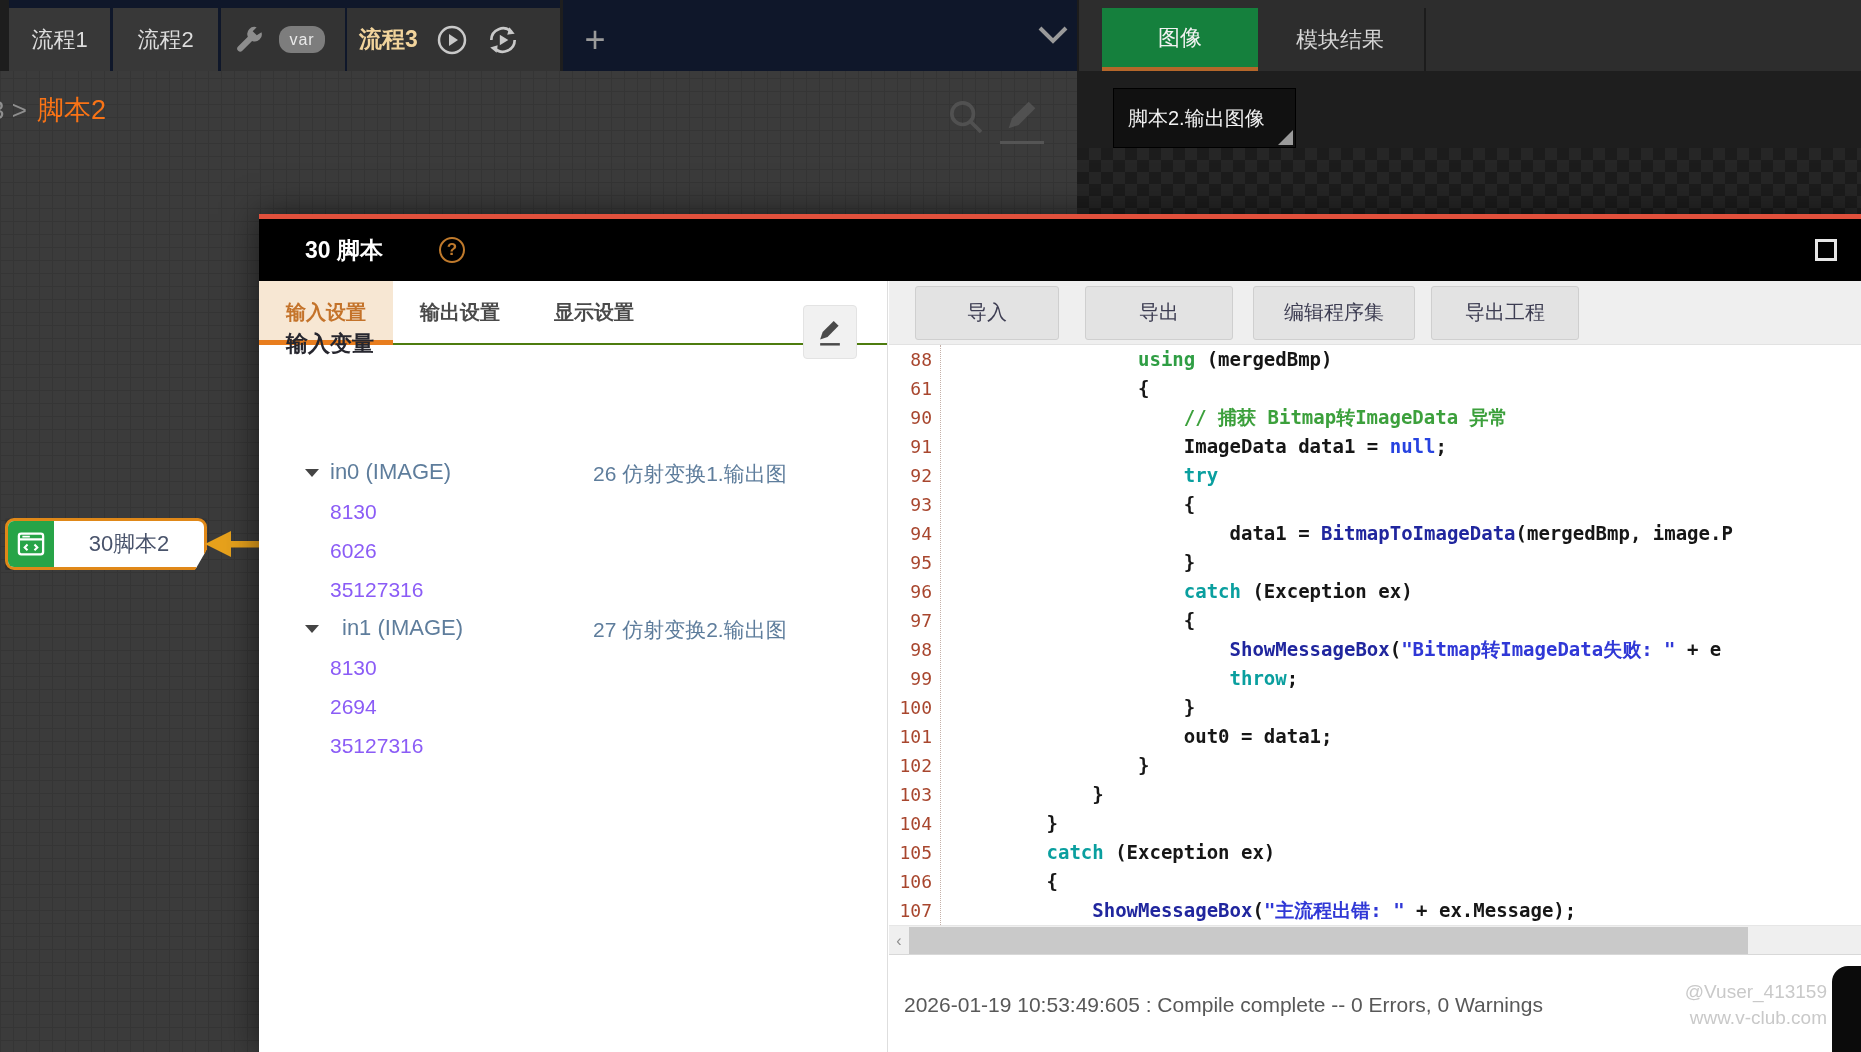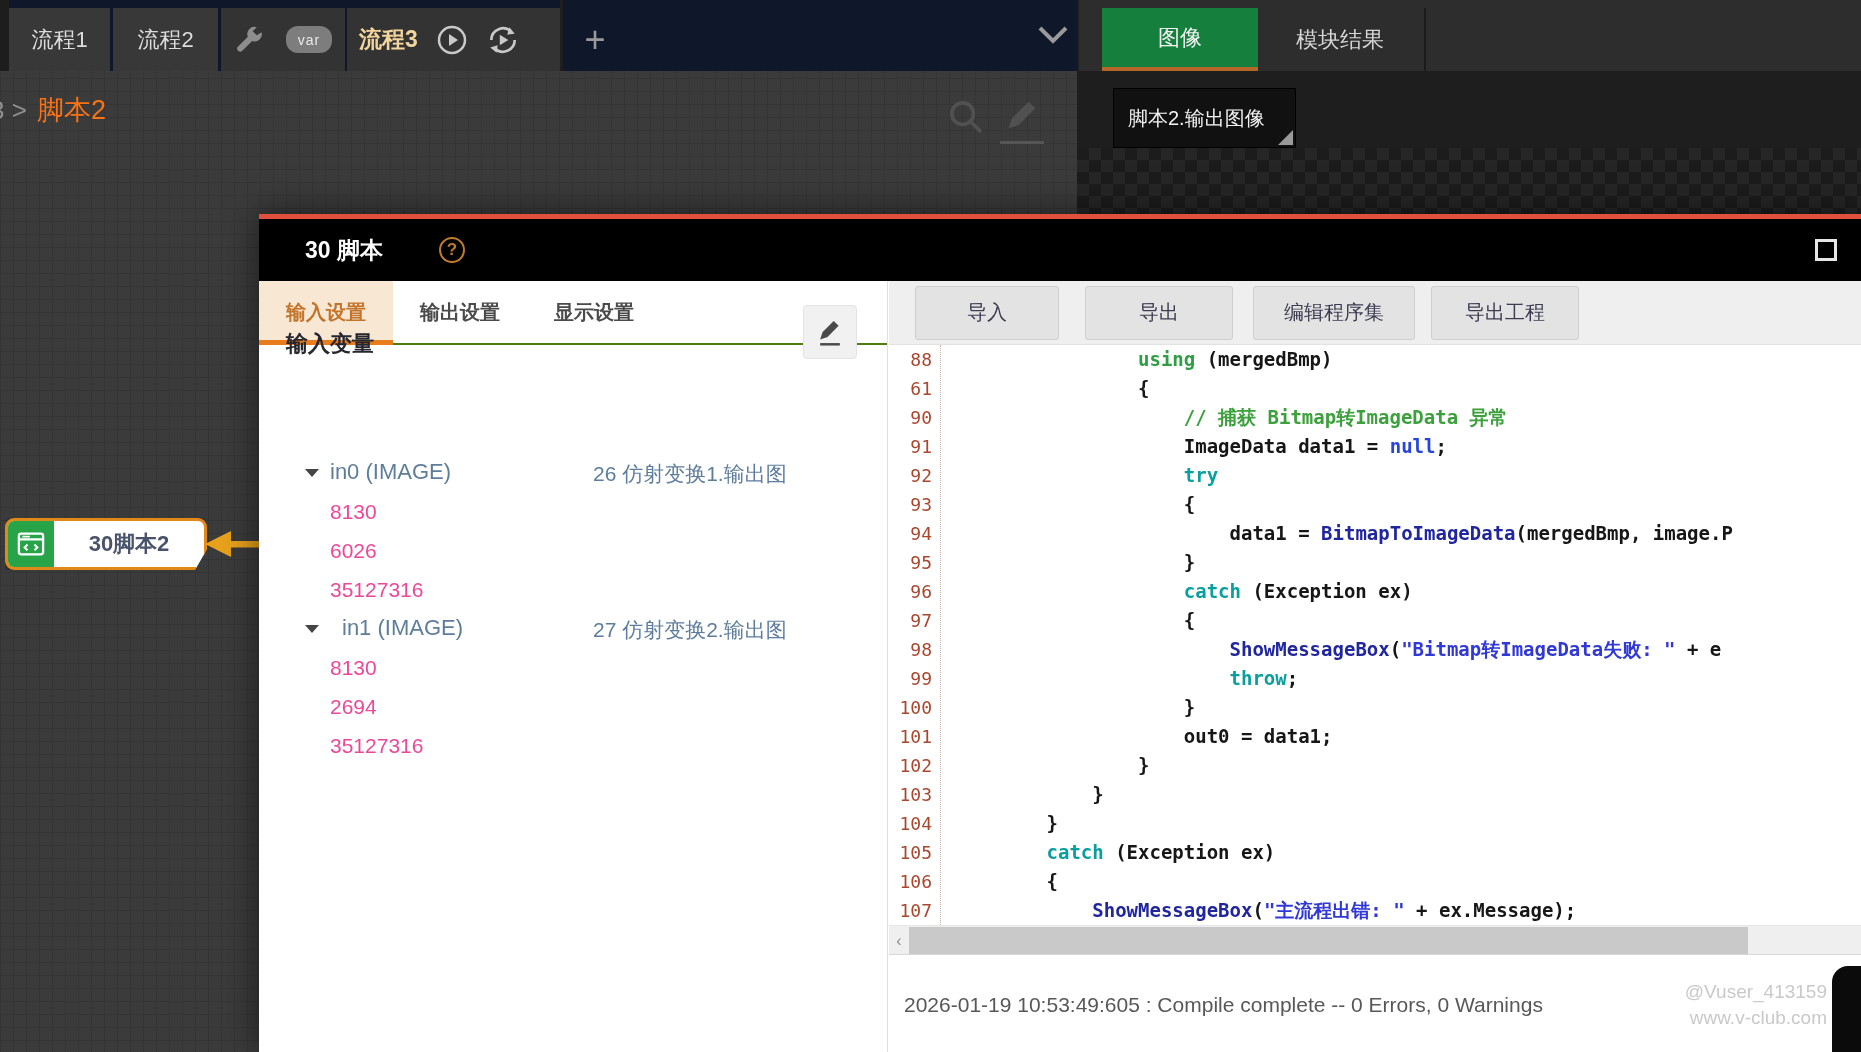--- a/index.html
+++ b/index.html
@@ -9,21 +9,21 @@
   font-family:"Liberation Sans","DejaVu Sans",sans-serif;
   background-color:#3b3b3b;
   background-image:linear-gradient(#353535 1px,transparent 1px),linear-gradient(90deg,#353535 1px,transparent 1px);
   background-size:13px 13px;
 }
 
 #topbar{position:absolute;left:0;top:0;width:1077px;height:71px;background:#0f172a}
 #topbar .leftedge{position:absolute;left:0;top:0;width:9px;height:71px;background:#1d1d1d}
 .flow-tab{position:absolute;top:8px;height:63px;background:#383838;color:#dcdcdc;font-size:22px;display:flex;align-items:center;justify-content:center}
 .toolsec{position:absolute;left:221px;top:8px;width:124px;height:63px;background:#333;display:flex;align-items:center}
-.varbadge{margin-left:21px;width:46px;height:27px;background:#7d7d7d;border-radius:12px;color:#e9e9e9;font-size:14px;display:flex;align-items:center;justify-content:center;letter-spacing:1px}
+.varbadge{margin-left:14px;width:46px;height:27px;background:#7d7d7d;border-radius:12px;color:#e9e9e9;font-size:16px;display:flex;align-items:center;justify-content:center;letter-spacing:1px}
 .flow3sec{position:absolute;left:347px;top:8px;width:213px;height:63px;background:#333;display:flex;align-items:center}
 .flow3-label{margin-left:12px;color:#f2d49c;font-weight:bold;font-size:23px}
 .tb-divider{position:absolute;left:560px;top:0;width:3px;height:71px;background:#1e1e1e}
 .plusbtn{position:absolute;left:572px;top:8px;width:46px;height:63px;color:#9a9a9a;font-size:36px;display:flex;align-items:center;justify-content:center}
 .tb-chevron{position:absolute;left:1036px;top:22px;width:34px;height:26px}
 
 #rightbar{position:absolute;left:1077px;top:0;width:784px;height:214px;background:#1e1e1e}
 #rightbar .tabrow{position:absolute;left:0;top:0;width:784px;height:71px;background:#2d2d2d;border-left:2px solid #1c1c1c}
 .rtab{position:absolute;top:8px;height:63px;display:flex;align-items:center;justify-content:center;font-size:22px;color:#d5d5d5}
 .rtab.active{background:#15803d;color:#f2f2f2;height:59px}
@@ -35,21 +35,21 @@
 .imgdropdown .fold{position:absolute;right:2px;bottom:2px;width:0;height:0;border-left:15px solid transparent;border-bottom:15px solid #9a9a9a}
 
 #breadcrumb{position:absolute;left:-10px;top:92px;display:flex;align-items:baseline;gap:10px;font-size:26px}
 #breadcrumb .pre{color:#8f8f8f}
 #breadcrumb .cur{color:#f97316;font-size:27px}
 .canvas-icon{position:absolute;opacity:.75}
 .pen-underline{position:absolute;left:1000px;top:141px;width:44px;height:3px;background:#555}
 
 #node{position:absolute;left:5px;top:518px;width:202px;height:52px;background:#fff;border:3px solid #e08818;border-radius:9px;display:flex;overflow:hidden;box-shadow:0 2px 6px rgba(0,0,0,.45);clip-path:polygon(0 0,100% 0,100% 60%,calc(100% - 12px) 100%,0 100%)}
 #node .node-icon{width:46px;background:#27a448;display:grid;place-items:center;flex:none}
-#node .node-label{flex:1;display:flex;align-items:center;justify-content:center;color:#49536b;font-weight:bold;font-size:22px}
+#node .node-label{flex:1;display:flex;align-items:center;justify-content:center;color:#49536b;font-weight:normal;font-size:22px}
 #arrow{position:absolute;left:205px;top:528px}
 
 #dialog{position:absolute;left:259px;top:214px;width:1602px;height:838px;background:#fff;box-shadow:0 0 34px rgba(0,0,0,.55)}
 .dlg-top{height:5px;background:#e1503c}
 .dlg-header{height:62px;background:#000000;position:relative;display:flex;align-items:center;padding-left:46px}
 .dlg-title{color:#fff;font-weight:bold;font-size:23px}
 .helpicon{margin-left:56px;width:26px;height:26px;border:2px solid #c07a2c;border-radius:50%;color:#c07a2c;font-size:17px;font-weight:bold;display:flex;align-items:center;justify-content:center}
 .maxbtn{position:absolute;right:24px;top:20px;width:22px;height:22px;border:3px solid #e6e6e6}
 .dlg-body{position:relative;width:1602px;height:771px;background:#fff}
 
@@ -58,21 +58,21 @@
 .dtab{padding:0 27px;display:flex;align-items:center;font-size:20px;font-weight:bold;color:#4a4a4a;position:relative}
 .dtab.active{background:#f7e7d3;color:#c4732a}
 .dtab.active::after{content:"";position:absolute;left:0;bottom:-2px;width:100%;height:5px;background:#e87d1e}
 .sec-title{position:absolute;left:27px;top:48px;font-size:22px;font-weight:bold;color:#26262e}
 .edit-btn{position:absolute;right:30px;top:24px;width:54px;height:54px;background:#f1f1f1;border:1px solid #e3e3e3;border-radius:4px;display:grid;place-items:center}
 .tree{position:absolute;left:0;top:172px;width:629px}
 .var-head{position:relative;height:39px;font-size:22px;color:#5e7d9c}
 .var-head .tri{position:absolute;left:46px;top:16px;width:0;height:0;border-left:7px solid transparent;border-right:7px solid transparent;border-top:8px solid #444}
 .var-head .vname{position:absolute;left:71px;top:6px}
 .var-head .vsrc{position:absolute;left:334px;top:7px;font-size:21px}
-.var-val{height:39px;line-height:39px;padding-left:71px;font-size:21px;color:#ec4899}
+.var-val{height:39px;line-height:39px;padding-left:71px;font-size:21px;color:#8b5cf6}
 
 .right-pane{position:absolute;left:630px;top:0;width:972px;height:771px}
 .btnbar{height:64px;background:#efefef;border-bottom:1px solid #e2e2e2;display:flex;align-items:center}
 .dbtn{height:54px;background:#e3e3e3;border:1px solid #cfcfcf;border-radius:3px;color:#3d3d52;font-size:20px;display:flex;align-items:center;justify-content:center;margin-left:26px}
 .dbtn:nth-child(1){margin-left:26px;width:144px}
 .dbtn:nth-child(2){width:148px}
 .dbtn:nth-child(3){width:162px;margin-left:20px}
 .dbtn:nth-child(4){width:148px;margin-left:16px}
 .code-wrap{height:580px;display:flex;font-family:"DejaVu Sans Mono","Liberation Mono",monospace;font-weight:bold;font-size:19px;overflow:hidden}
 .gutter{width:52px;flex:none;border-right:1px dotted #c4b0a8;font-weight:normal}

